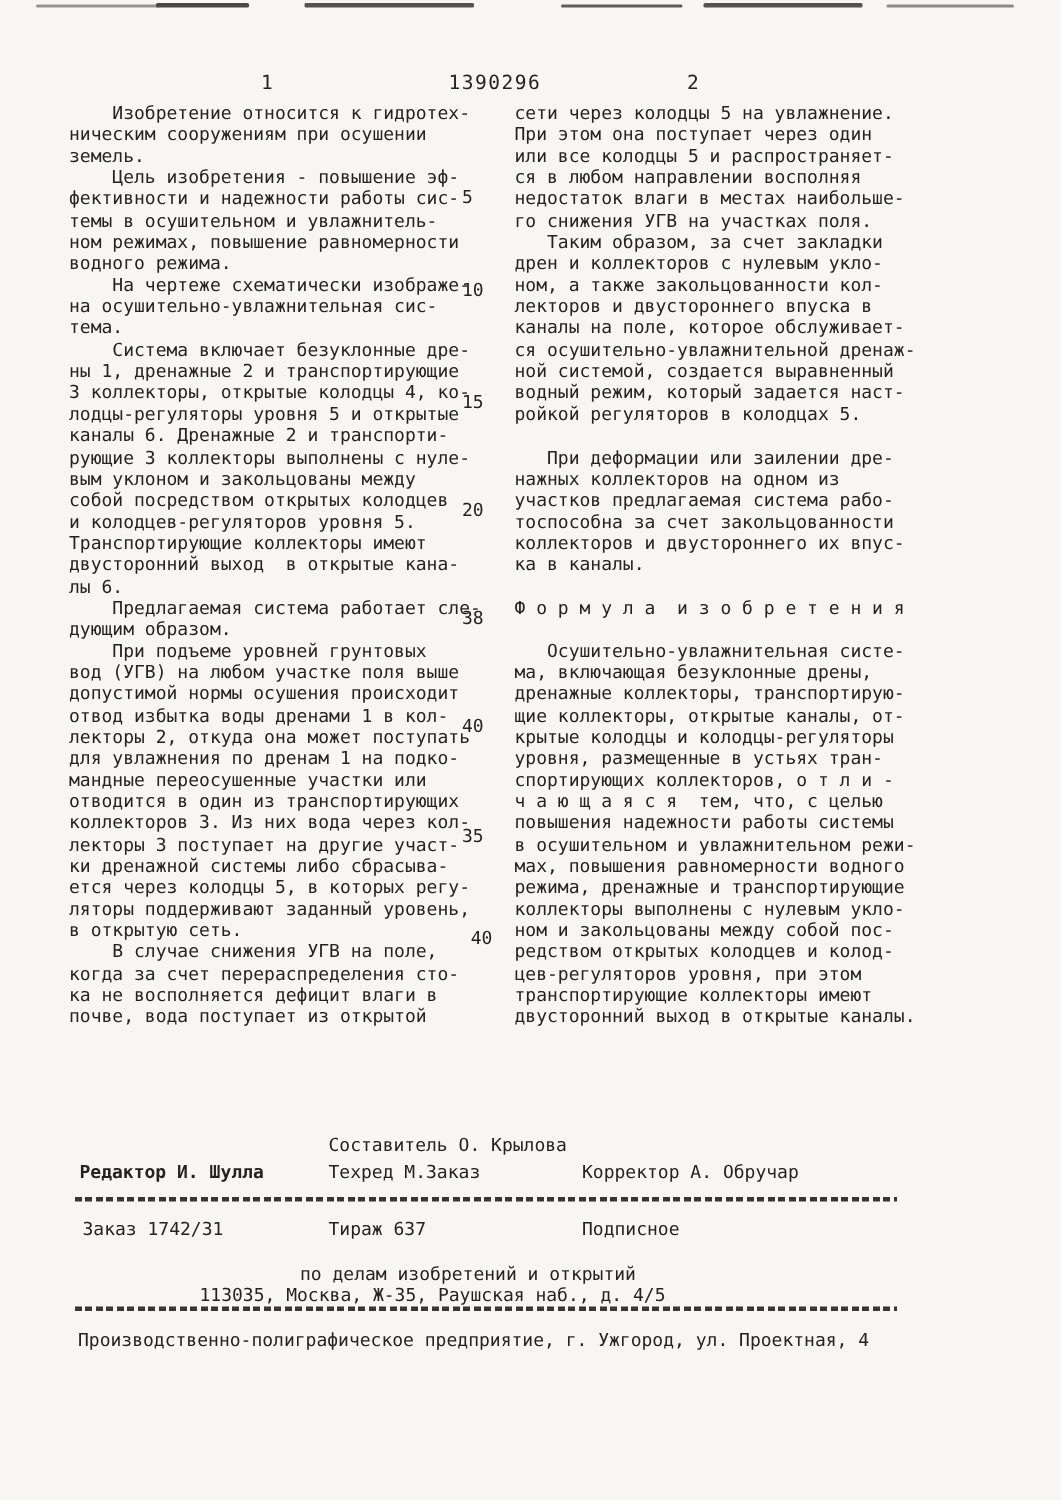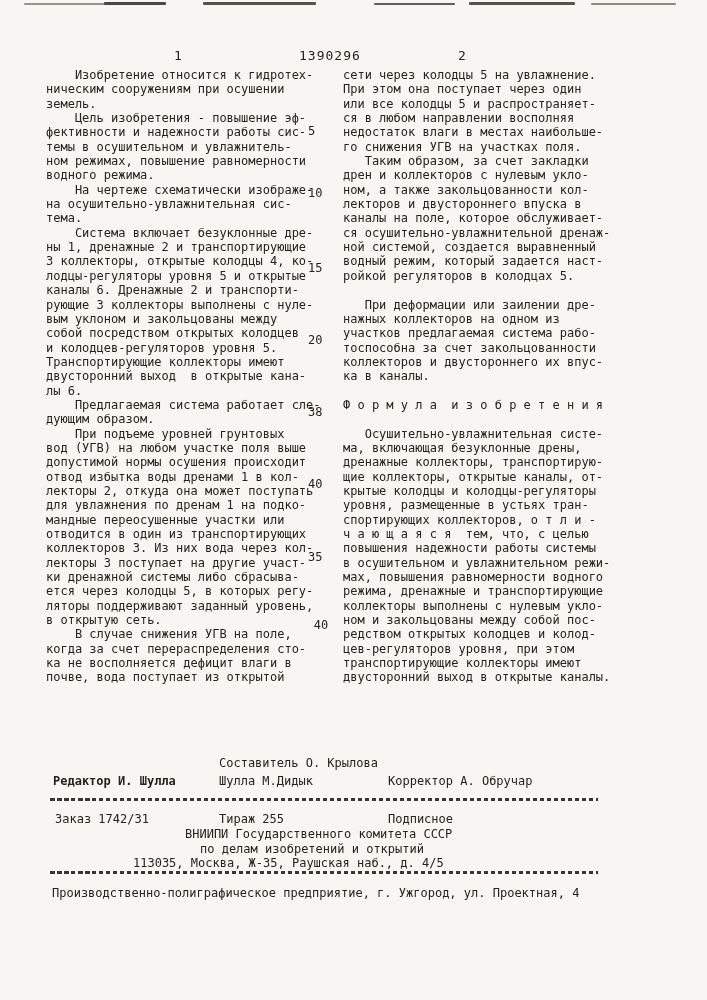--- a/index.html
+++ b/index.html
@@ -66,30 +66,29 @@
       <div class="marker" style="top: 261px;">15</div>
       <div class="marker" style="top: 333px;">20</div>
       <div class="marker" style="top: 405px;">38</div>
       <div class="marker" style="top: 477px;">40</div>
       <div class="marker" style="top: 550px;">35</div>
       <div class="marker" style="top: 618px; text-align: center;">40</div>
     </div>
 
   <div class="f-item" style="left:219px;top:756px;">Составитель О. Крылова</div>
   <div class="f-item" style="left:53px;top:774px;font-weight:bold;">Редактор И. Шулла</div>
-  <div class="f-item" style="left:219px;top:774px;">Шулла М.Дидык</div>
+  <div class="f-item" style="left:219px;top:774px;">Техред М.Заказ</div>
   <div class="f-item" style="left:388px;top:774px;">Корректор А. Обручар</div>
 
   <div class="rule" style="left:50px;top:798px;width:548px;"></div>
 
   <div class="f-item" style="left:55px;top:812px;">Заказ 1742/31</div>
-  <div class="f-item" style="left:219px;top:812px;">Тираж 255</div>
+  <div class="f-item" style="left:219px;top:812px;">Тираж 637</div>
   <div class="f-item" style="left:388px;top:812px;">Подписное</div>
 
-  <div class="f-item" style="left:185px;top:827px;">ВНИИПИ Государственного комитета СССР</div>
   <div class="f-item" style="left:200px;top:842px;">по делам изобретений и открытий</div>
   <div class="f-item" style="left:133px;top:856px;">113035, Москва, Ж-35, Раушская наб., д. 4/5</div>
 
   <div class="rule" style="left:50px;top:871px;width:548px;"></div>
 
   <div class="f-item" style="left:52px;top:886px;">Производственно-полиграфическое предприятие, г. Ужгород, ул. Проектная, 4</div>
 
 </div>
 
 </body></html>

